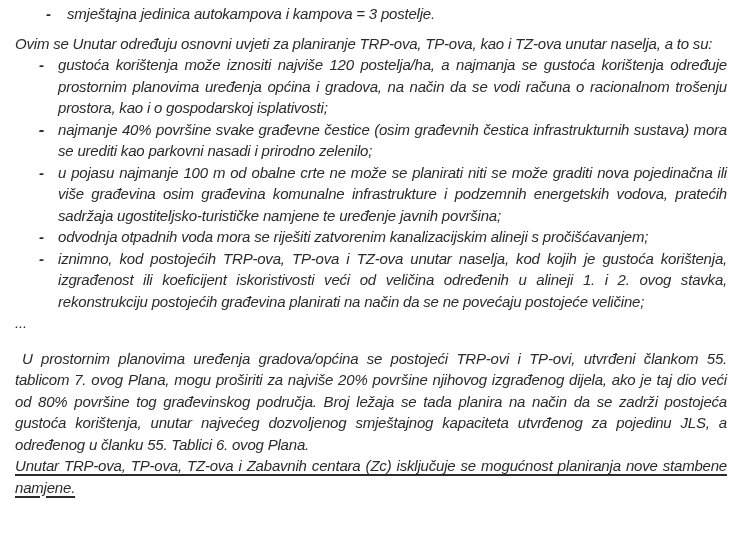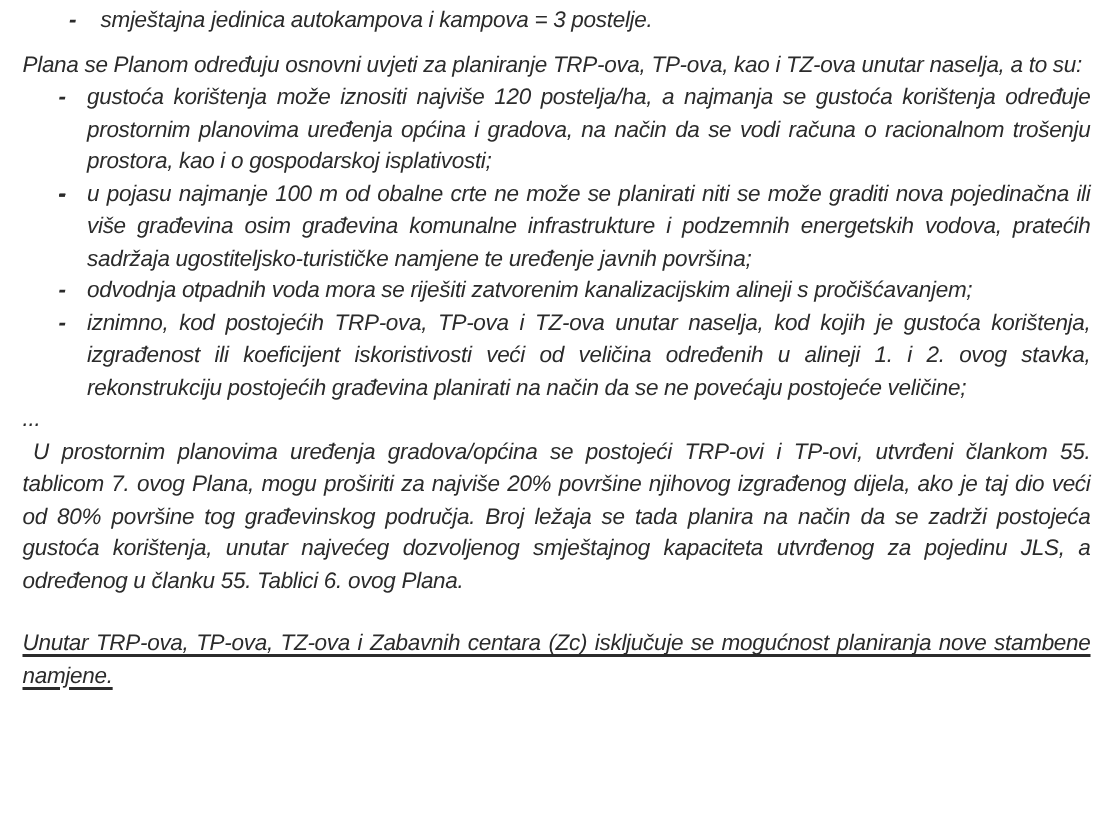--- a/index.html
+++ b/index.html
@@ -26,27 +26,27 @@
     text-align: justify;
   }
   .para {
     margin: 0;
     text-align: justify;
   }
   .p1 {
     margin-top: 8px;
   }
   .p2 {
+    margin-top: 14px;
     text-indent: 7px;
   }
   .underlined {
     text-decoration: underline;
     text-decoration-thickness: 1.5px;
     text-underline-offset: 3px;
-    margin-top: 20px;
   }
   .ellipsis {
     margin: 0;
     text-align: left;
   }
   .bullet-list {
     margin: 0;
   }
   .bullet-item {
     position: relative;
@@ -70,35 +70,36 @@
 </head>
 <body>
 
 <div class="page">
 
   <div class="bullet-item intro">
     <span class="dash">-</span>
     <span>smještajna jedinica autokampova i kampova = 3 postelje.</span>
   </div>
 
-  <p class="para p1">Plana se Planom određuju osnovni uvjeti za planiranje TRP-ova, TP-ova, kao i TZ-ova unutar naselja, a to su:</p>
+  <p class="para p1">Ovim se Unutar određuju osnovni uvjeti za planiranje TRP-ova, TP-ova, kao i TZ-ova unutar naselja, a to su:</p>
 
   <div class="bullet-list">
 
       <div class="bullet-item">
         <span class="dash">-</span>
         <span>gustoća korištenja može iznositi najviše 120 postelja/ha, a najmanja se gustoća korištenja određuje prostornim planovima uređenja općina i gradova, na način da se vodi računa o racionalnom trošenju prostora, kao i o gospodarskoj isplativosti;</span>
       </div>
 
       <div class="bullet-item">
         <span class="dash">-</span>
       </div>
 
       <div class="bullet-item">
         <span class="dash">-</span>
+        <span>najmanje 40% površine svake građevne čestice (osim građevnih čestica infrastrukturnih sustava) mora se urediti kao parkovni nasadi i prirodno zelenilo;</span>
       </div>
 
       <div class="bullet-item">
         <span class="dash">-</span>
         <span>u pojasu najmanje 100 m od obalne crte ne može se planirati niti se može graditi nova pojedinačna ili više građevina osim građevina komunalne infrastrukture i podzemnih energetskih vodova, pratećih sadržaja ugostiteljsko-turističke namjene te uređenje javnih površina;</span>
       </div>
 
       <div class="bullet-item">
         <span class="dash">-</span>
         <span>odvodnja otpadnih voda mora se riješiti zatvorenim kanalizacijskim alineji s pročišćavanjem;</span>

